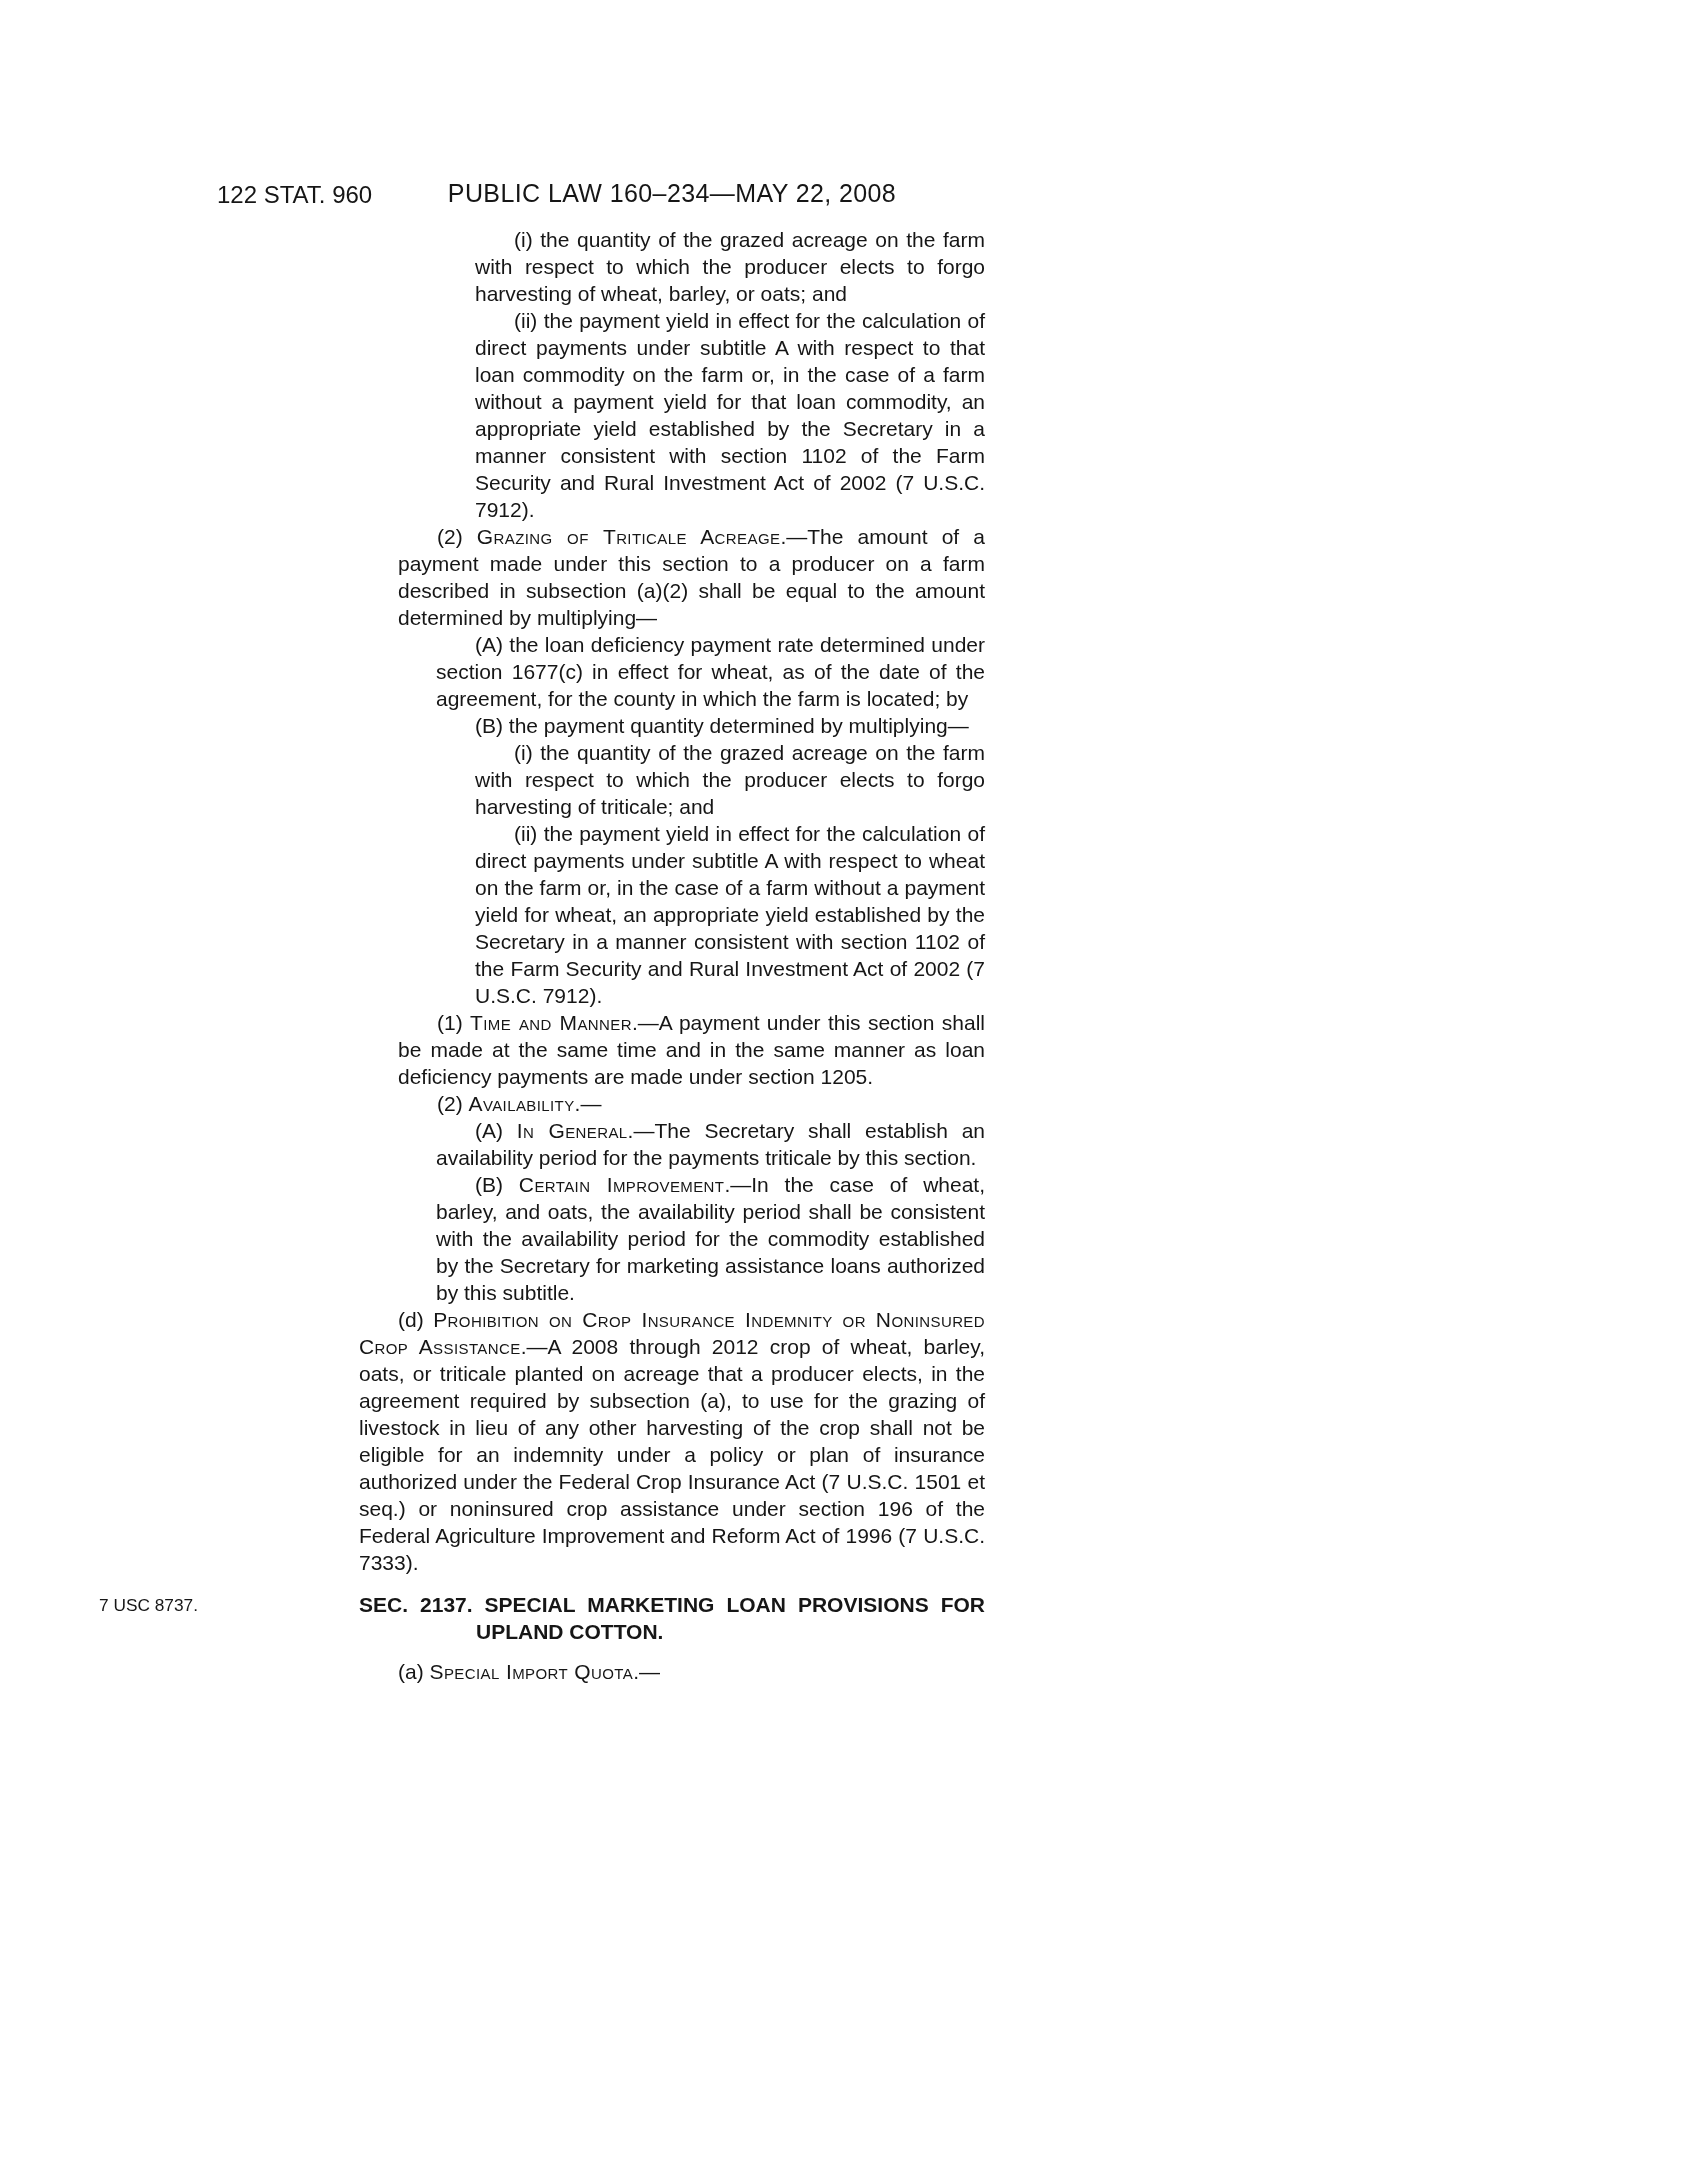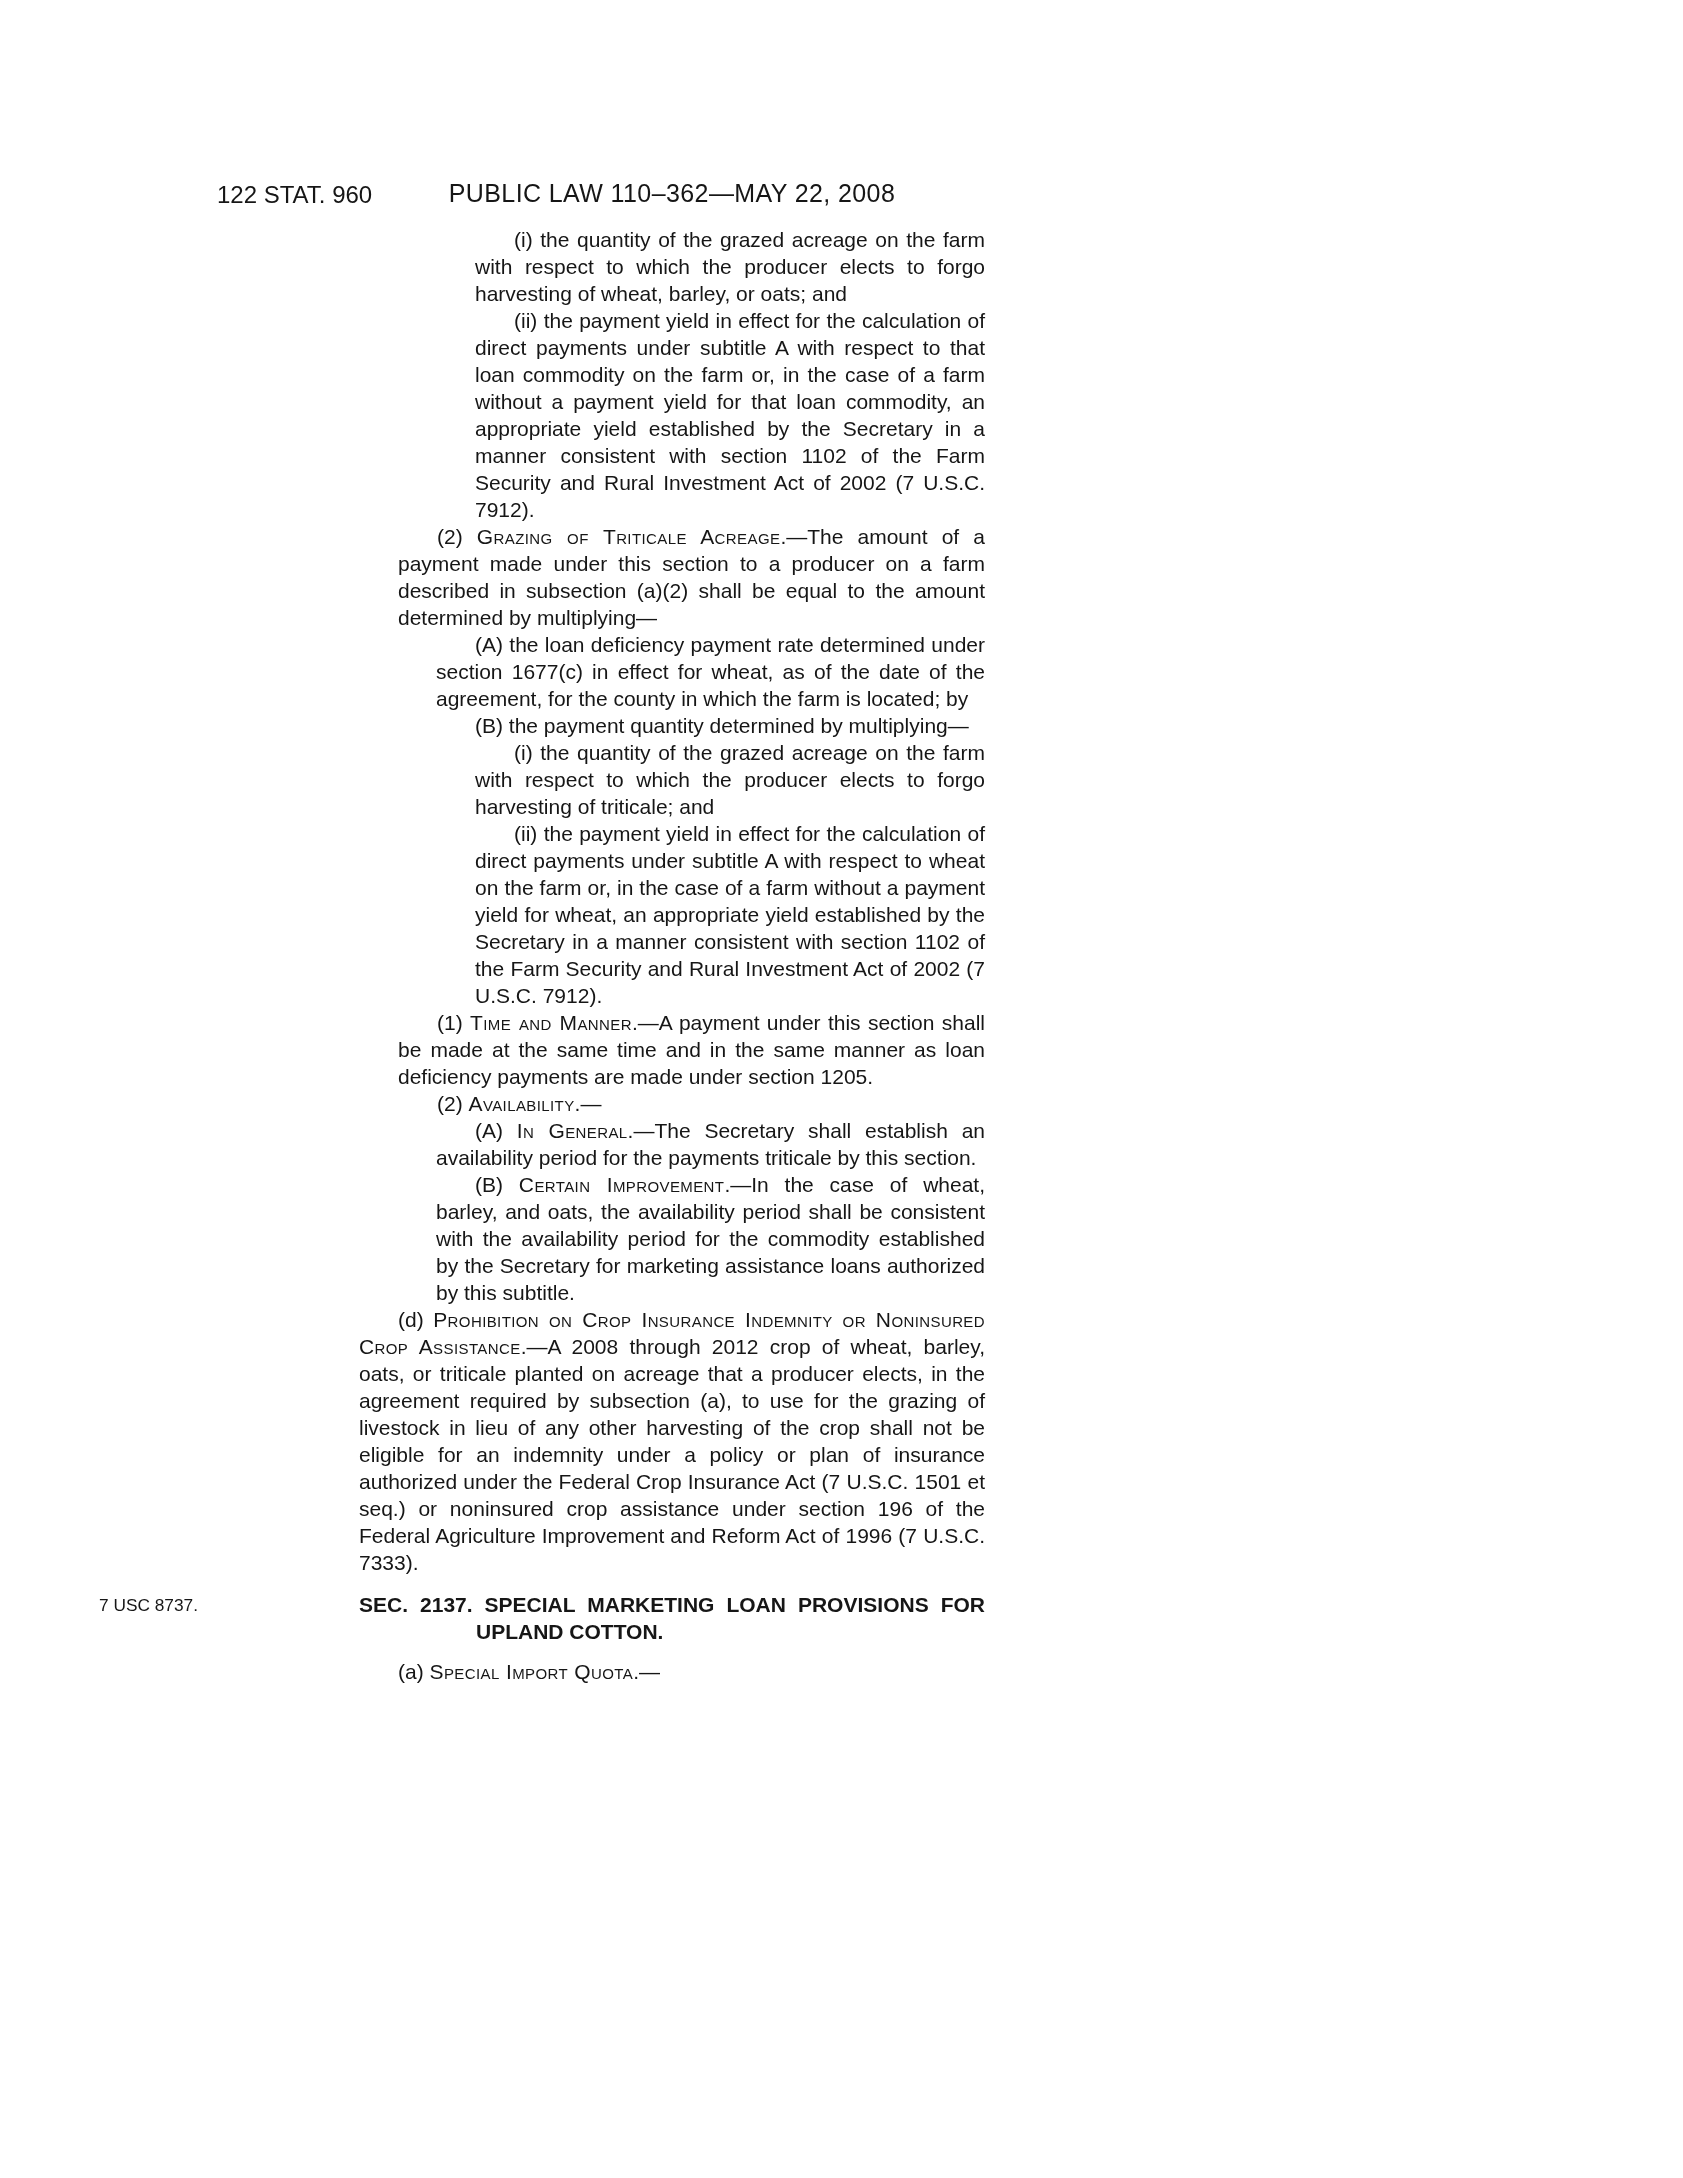--- a/index.html
+++ b/index.html
@@ -74,21 +74,21 @@
     white-space: nowrap;
   }
 </style>
 </head>
 <body>
 
 <div class="page">
 
   <div class="header-stat">122 STAT. 960</div>
 
-  <div class="header-title">PUBLIC LAW 110–362—MAY 22, 2008</div>
+  <div class="header-title">PUBLIC LAW 160–234—MAY 22, 2008</div>
 
   <div class="body-text">
       <p class="para" style="margin-left: 116px; text-indent: 39px;"><span>(i) the quantity of the grazed acreage on the farm with respect to which the producer elects to forgo harvesting of wheat, barley, or oats; and</span></p>
       <p class="para" style="margin-left: 116px; text-indent: 39px;"><span>(ii) the payment yield in effect for the calculation of direct payments under subtitle A with respect to that loan commodity on the farm or, in the case of a farm without a payment yield for that loan commodity, an appropriate yield established by the Secretary in a manner consistent with section 1102 of the Farm Security and Rural Investment Act of 2002 (7 U.S.C. 7912).</span></p>
       <p class="para" style="margin-left: 39px; text-indent: 39px;"><span>(2) </span><span class="sc">Grazing of Triticale Acreage</span><span>.—The amount of a payment made under this section to a producer on a farm described in subsection (a)(2) shall be equal to the amount determined by multiplying—</span></p>
       <p class="para" style="margin-left: 77px; text-indent: 39px;"><span>(A) the loan deficiency payment rate determined under section 1677(c) in effect for wheat, as of the date of the agreement, for the county in which the farm is located; by</span></p>
       <p class="para" style="margin-left: 77px; text-indent: 39px;"><span>(B) the payment quantity determined by multiplying—</span></p>
       <p class="para" style="margin-left: 116px; text-indent: 39px;"><span>(i) the quantity of the grazed acreage on the farm with respect to which the producer elects to forgo harvesting of triticale; and</span></p>
       <p class="para" style="margin-left: 116px; text-indent: 39px;"><span>(ii) the payment yield in effect for the calculation of direct payments under subtitle A with respect to wheat on the farm or, in the case of a farm without a payment yield for wheat, an appropriate yield established by the Secretary in a manner consistent with section 1102 of the Farm Security and Rural Investment Act of 2002 (7 U.S.C. 7912).</span></p>
       <p class="para" style="margin-left: 39px; text-indent: 39px;"><span>(1) </span><span class="sc">Time and Manner</span><span>.—A payment under this section shall be made at the same time and in the same manner as loan deficiency payments are made under section 1205.</span></p>

